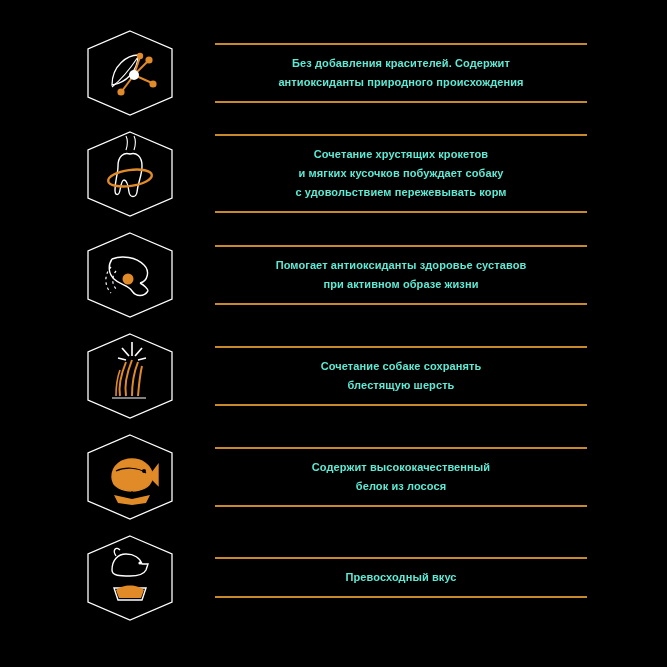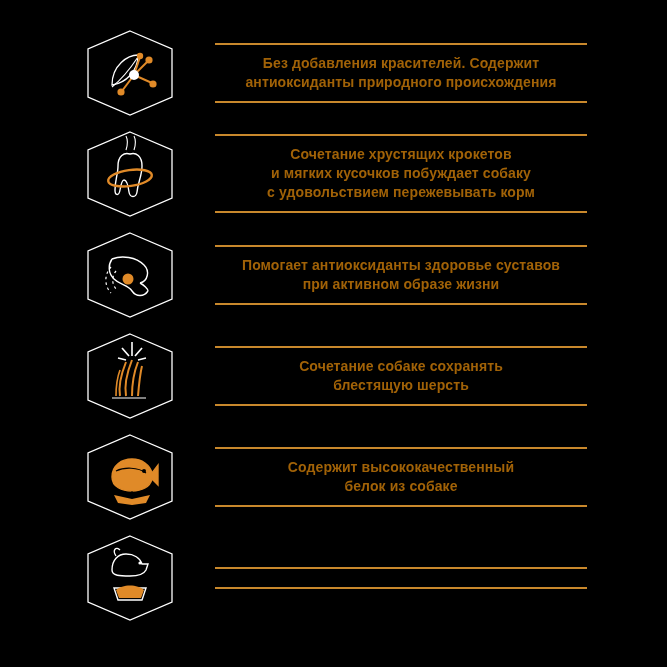--- a/index.html
+++ b/index.html
@@ -61,25 +61,25 @@
   }
   .rule {
     width: 100%;
     height: 2px;
     background: #c8882c;
     flex: 0 0 2px;
   }
   .rule.top { margin-bottom: 9px; }
   .rule.bottom { margin-top: 9px; }
   .caption {
-    font-size: 14px;
+    font-size: 11px;
     font-weight: bold;
     line-height: 19px;
     text-align: center;
-    color: #a16207;
+    color: #5eead4;
     white-space: pre-line;
     letter-spacing: 0.1px;
   }
 </style>
 </head>
 <body>
 
 <div class="panel">
   <div class="rows">
 
@@ -179,36 +179,37 @@
           <path d="M30 48 C30 36, 40 30, 50 30 C60 30, 68 36, 70 44 L76 36 L76 56 L70 50 C68 58, 60 62, 50 62 C40 62, 30 58, 30 48 Z" fill="#e08a28" stroke="#e08a28" stroke-width="1.4"></path>
           <path d="M34 42 C42 38, 56 38, 64 44" fill="none" stroke="#000000" stroke-width="1.2"></path>
           <circle cx="62" cy="42" r="2" fill="#000000"></circle>
           <path d="M32 66 L50 70 L68 66 L64 74 L50 76 L36 74 Z" fill="#e08a28"></path>
           <path d="M34 62 L44 66 M50 62 L50 68 M62 62 L56 66" stroke="#000000" stroke-width="1"></path>
         </svg>
       </div>
       <div class="textcell">
         <div class="rule top"></div>
         <div class="caption">Содержит высококачественный
-белок из собаке</div>
+белок из лосося</div>
         <div class="rule bottom"></div>
       </div>
     </div>
 
     <div class="row">
       <div class="badge">
         <svg width="96" height="96" viewBox="0 0 96 96">
           <polygon points="48,6 90,24 90,72 48,90 6,72 6,24" fill="none" stroke="#ffffff" stroke-width="1.3"></polygon>
           <path d="M30 40 C30 30, 36 24, 44 24 C52 24, 58 28, 60 34 L66 34 L64 40 C62 44, 56 46, 48 46 C38 46, 30 46, 30 40 Z" fill="none" stroke="#ffffff" stroke-width="1.4"></path>
           <path d="M34 26 C30 20, 34 16, 38 20" fill="none" stroke="#ffffff" stroke-width="1.3"></path>
           <circle cx="58" cy="33" r="1.6" fill="#ffffff"></circle>
           <path d="M32 58 L64 58 L60 70 L36 70 Z" fill="none" stroke="#ffffff" stroke-width="1.4"></path>
           <path d="M34 60 C40 54, 56 54, 62 60 L59 68 L37 68 Z" fill="#e08a28"></path>
         </svg>
       </div>
       <div class="textcell">
         <div class="rule top"></div>
+        <div class="caption">Превосходный вкус</div>
         <div class="rule bottom"></div>
       </div>
     </div>
 
   </div>
 </div>
 
 </body></html>

